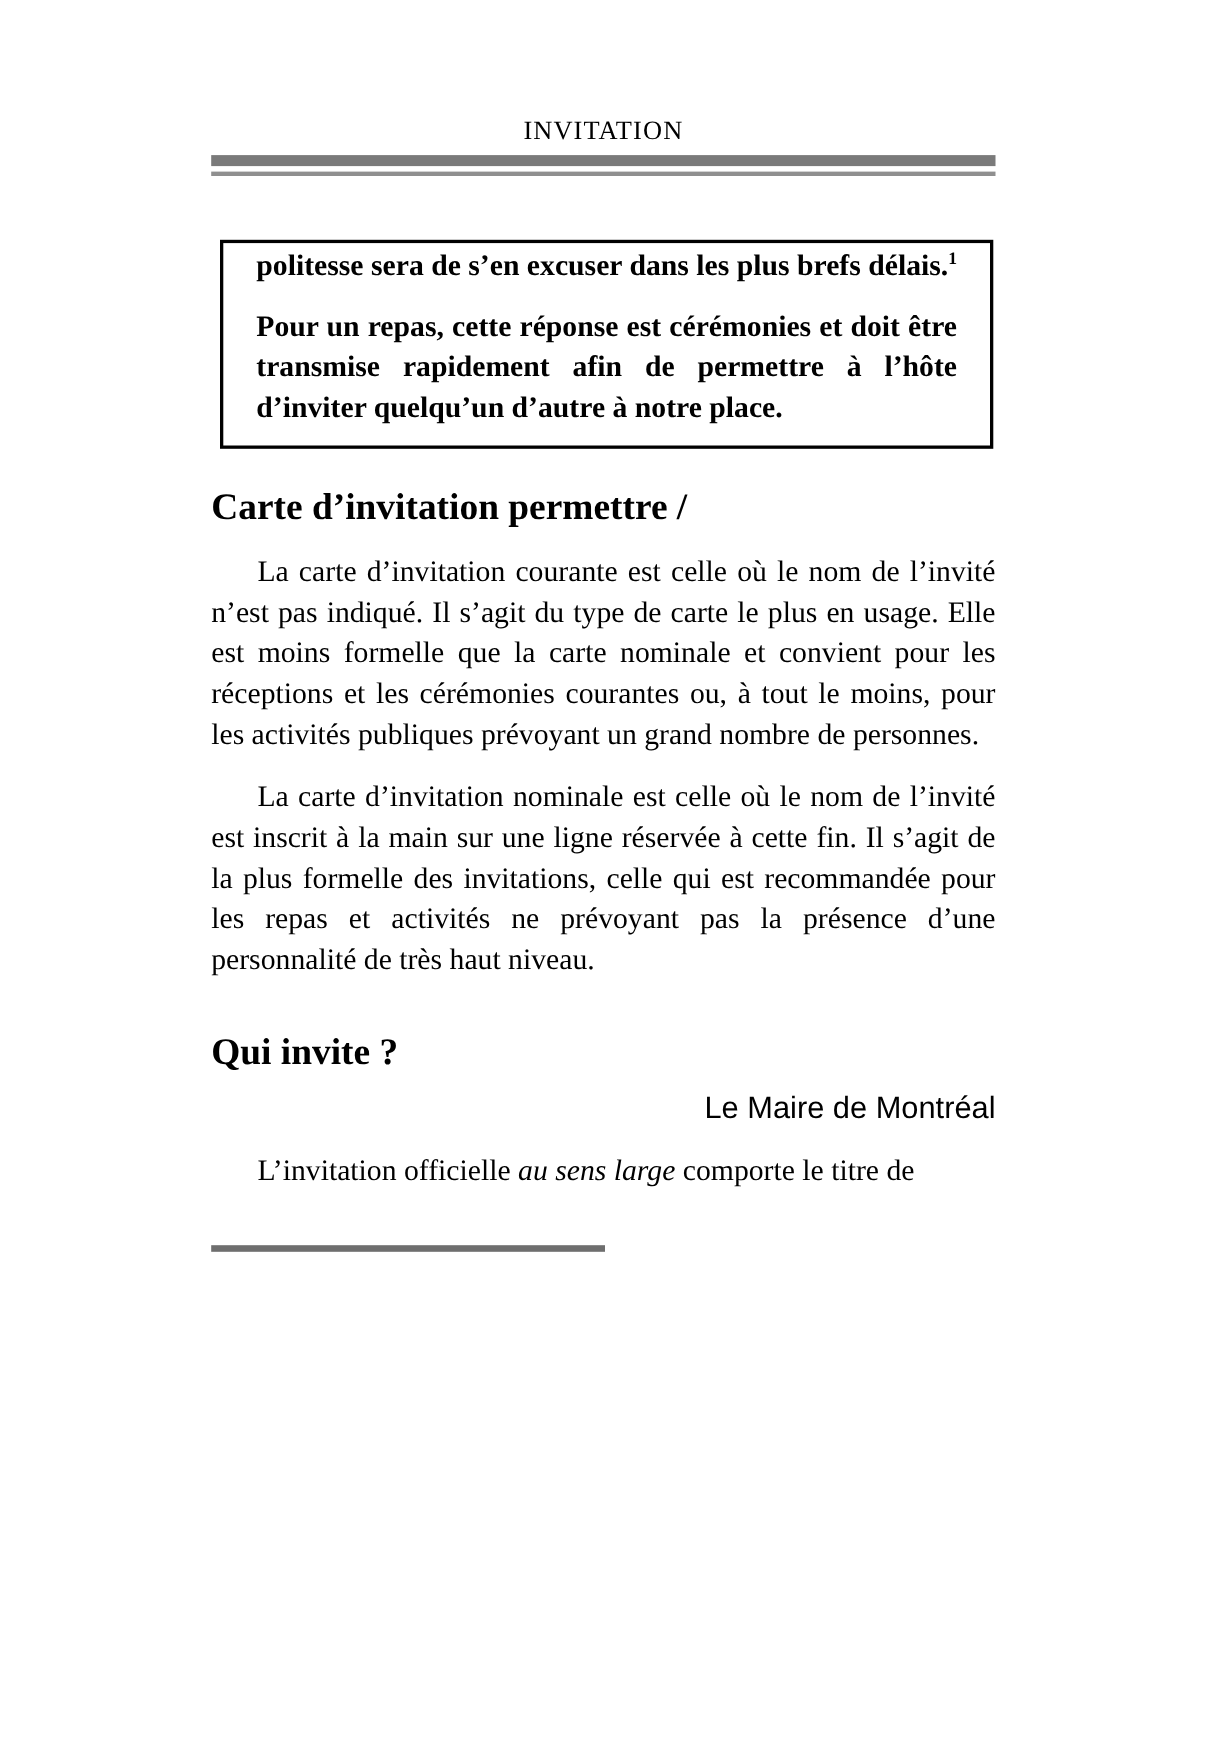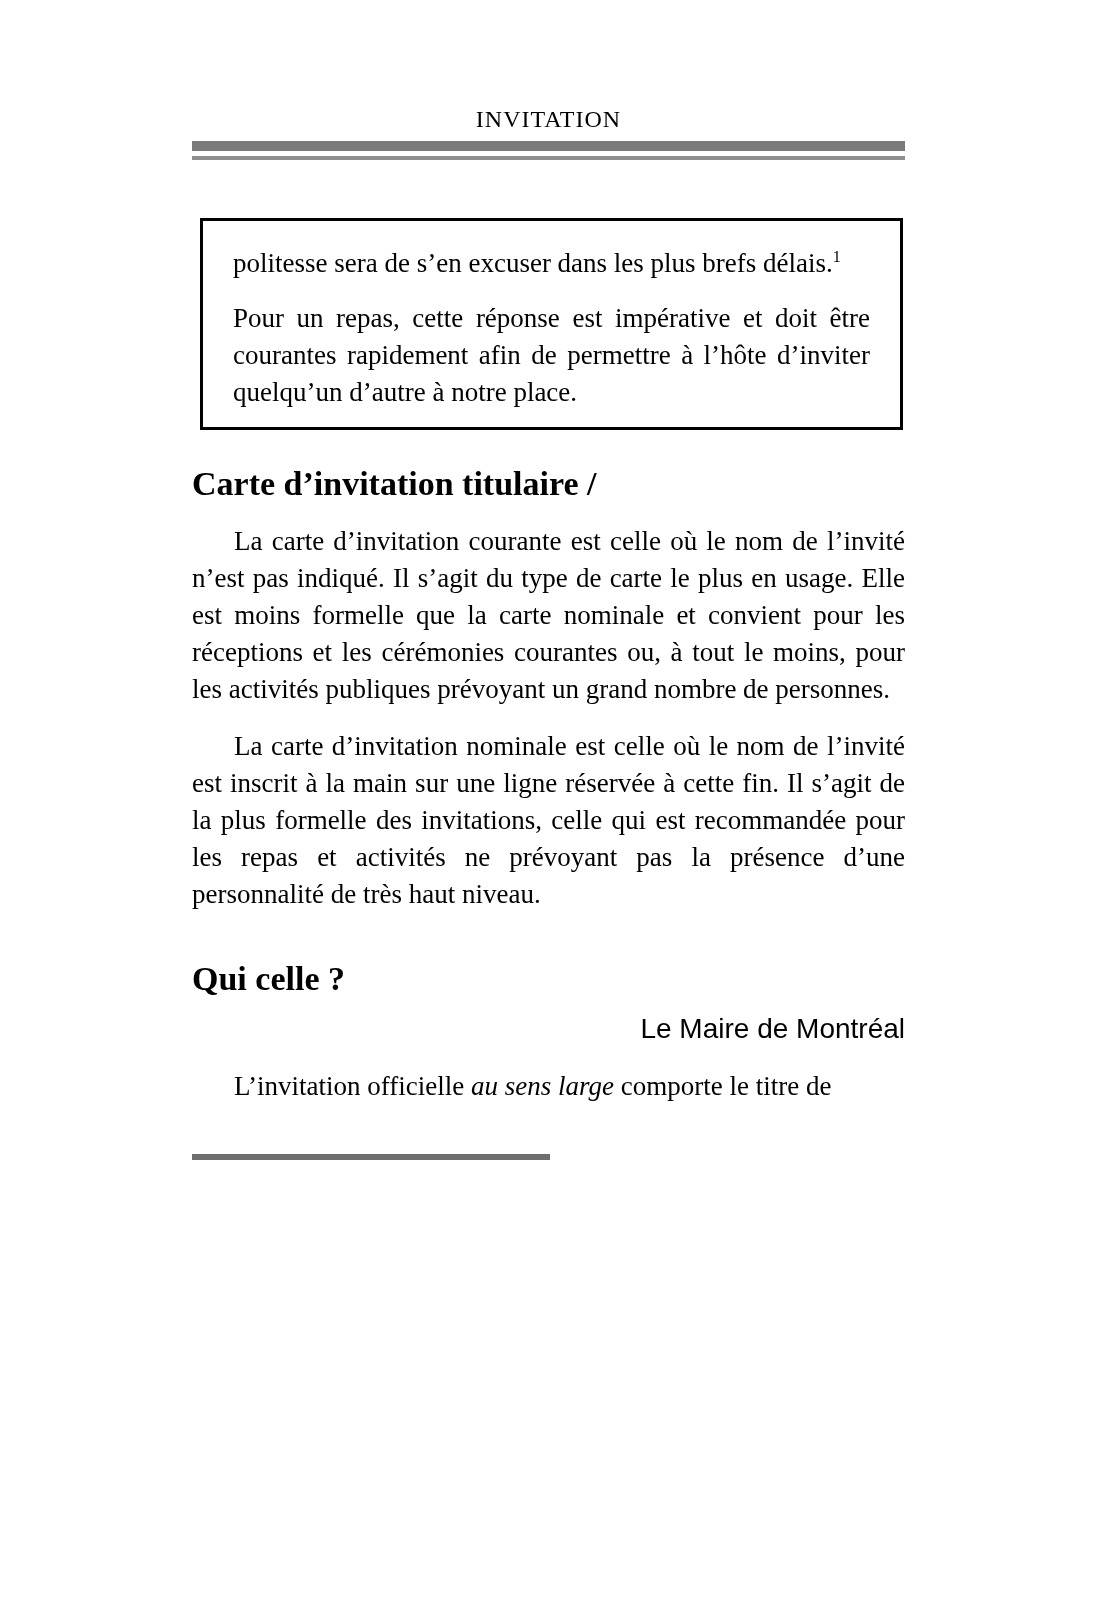--- a/index.html
+++ b/index.html
@@ -26,24 +26,25 @@
   }
   .rule-thick { height:10px; background:#7a7a7a; margin-top:8px; }
   .rule-thin  { height:4px;  background:#8f8f8f; margin-top:5px; }
 
   .callout {
     box-sizing:border-box;
     margin-top:58px;
     margin-left:8px;
     width:703px;
     border:3px solid #000;
-    padding:24px 30px 16px 30px;
+    padding:2px 30px 16px 30px;
     font-size:27px;
     line-height:37px;
     text-align:justify;
+    font-weight:bold;
   }
   .callout p { margin:0; }
   .callout p + p { margin-top:18px; }
   .fn-ref { font-size:16px; vertical-align:super; line-height:0; }
 
   .section-heading {
     margin:30px 0 0 0;
     font-size:34px;
     font-weight:bold;
     line-height:47px;
@@ -117,31 +118,31 @@
 
 <div class="page">
   <div class="content">
 
     <h2 class="running-head">INVITATION</h2>
     <div class="rule-thick"></div>
     <div class="rule-thin"></div>
 
     <div class="callout">
       <p><span>politesse sera de s’en excuser dans les plus brefs délais.</span><sup class="fn-ref">1</sup></p>
-      <p>Pour un repas, cette réponse est impérative et doit être courantes rapidement afin de permettre à l’hôte d’inviter quelqu’un d’autre à notre place.</p>
+      <p>Pour un repas, cette réponse est cérémonies et doit être transmise rapidement afin de permettre à l’hôte d’inviter quelqu’un d’autre à notre place.</p>
     </div>
 
     <h1 class="section-heading">
-      <span>Carte d’invitation titulaire /</span><br>
+      <span>Carte d’invitation permettre /</span><br>
     </h1>
 
     <p class="body-para">La carte d’invitation courante est celle où le nom de l’invité n’est pas indiqué. Il s’agit du type de carte le plus en usage. Elle est moins formelle que la carte nominale et convient pour les réceptions et les cérémonies courantes ou, à tout le moins, pour les activités publiques prévoyant un grand nombre de personnes.</p>
     <p class="body-para">La carte d’invitation nominale est celle où le nom de l’invité est inscrit à la main sur une ligne réservée à cette fin. Il s’agit de la plus formelle des invitations, celle qui est recommandée pour les repas et activités ne prévoyant pas la présence d’une personnalité de très haut niveau.</p>
 
-    <h1 class="section-heading heading-2">Qui celle ?</h1>
+    <h1 class="section-heading heading-2">Qui invite ?</h1>
 
 
 
     <p class="example-line">Le Maire de Montréal</p>
 
     <p class="para-mixed para-large"><span>L’invitation officielle </span><span class="ital">au sens large</span><span> comporte le titre de</span></p>
 
     <div class="footnote-rule"></div>
 
 

